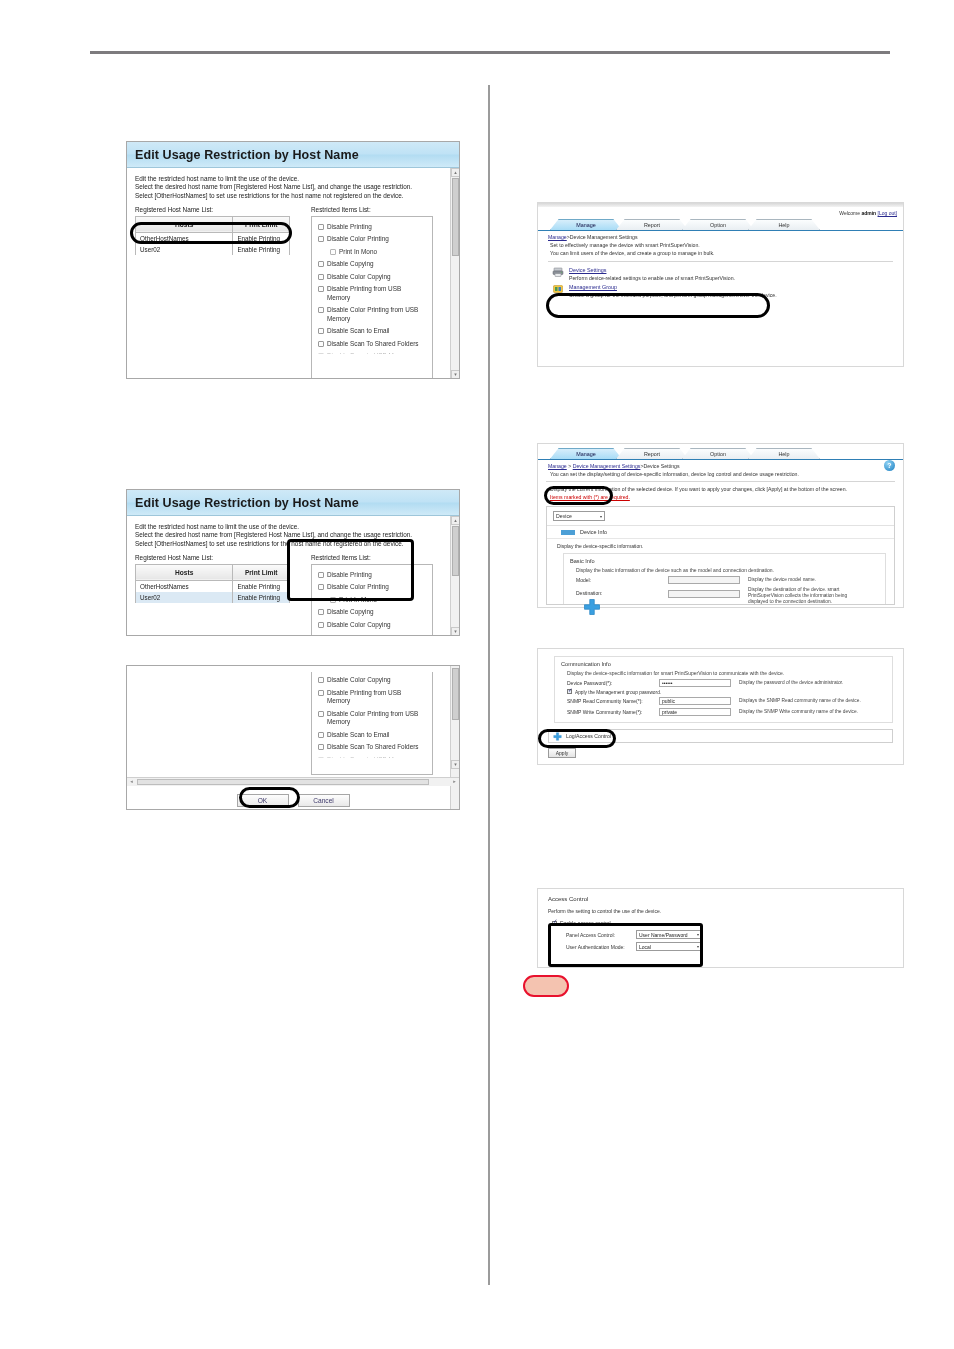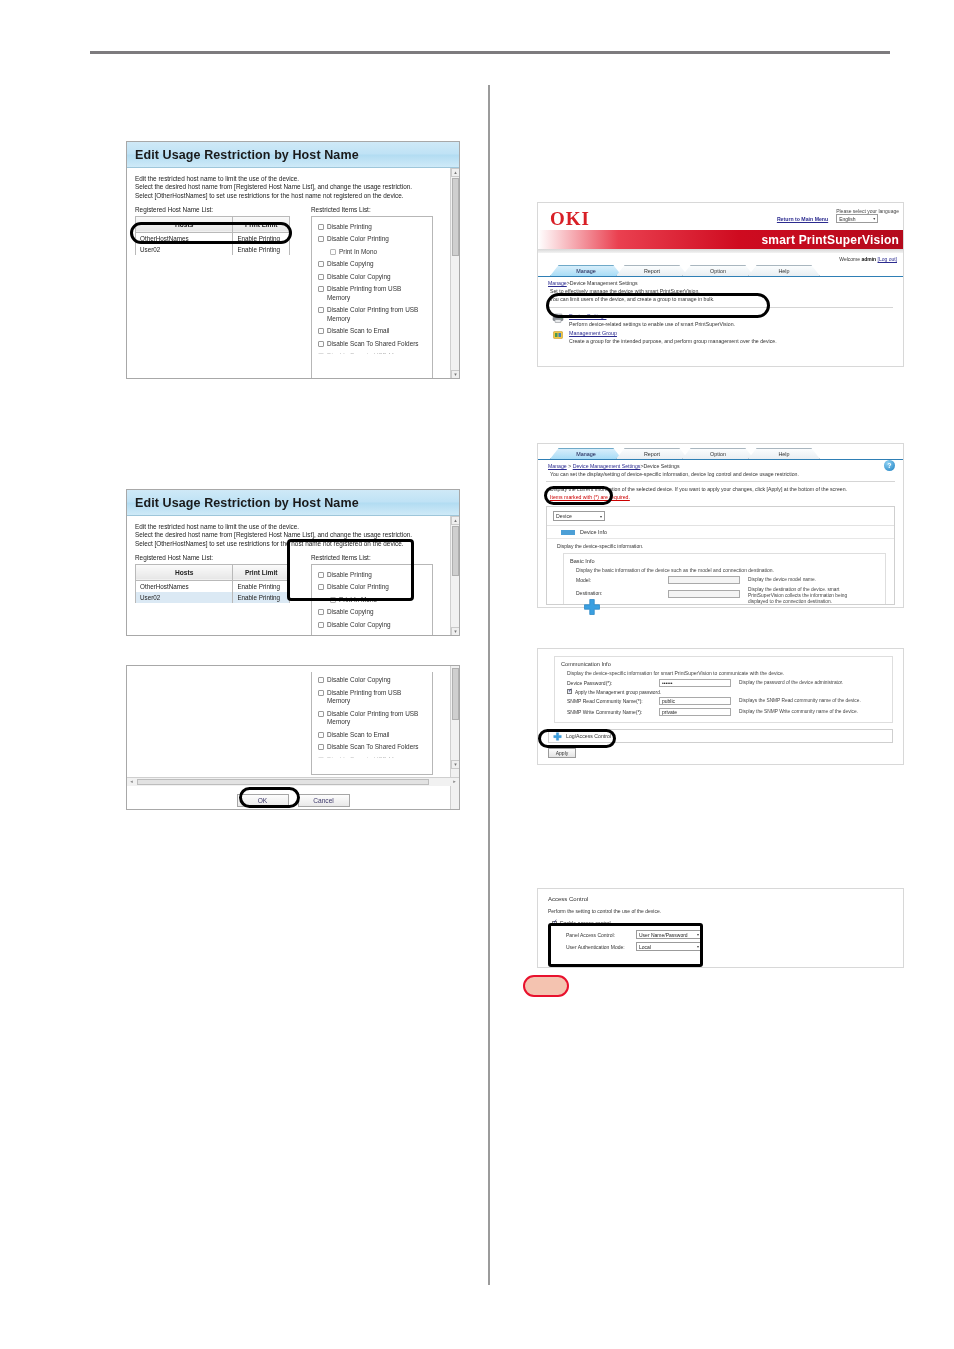--- a/index.html
+++ b/index.html
@@ -398,38 +398,21 @@
         <div class="btn">Cancel</div>
       </div>
     </div>
   </div>
 
   <div class="anno-oval" style="left:239px; top:787px; width:61px; height:21px;"></div>
 
   <div class="web" style="left:537px; top:202px; width:367px; height:165px; border:1px solid #d8d8d8;">
     <div class="web-inner">
 
-      <div style="display:flex; align-items:flex-start; padding:5px 0 2px 0; height:27px;">
-        <div class="oki-logo" style="margin-left:12px;">OKI</div>
-        <div style="flex:1;"></div>
-        <div style="display:flex; align-items:center; gap:6px; margin-top:8px;">
-          <span class="hdr-link">Return to Main Menu</span>
-        </div>
-        <div style="margin-left:8px; margin-right:4px;">
-          <div class="hdr-small">Please select your language</div>
-          <div class="lang-sel">
-            <span>English</span>
-            <span class="caret">▾</span>
-          </div>
-        </div>
-      </div>
-
-      <div class="redbar">
-        <span>smart PrintSuperVision</span>
-      </div>
+
       <div class="graybar"></div>
 
       <div class="welcome">
         <span>Welcome</span>
         <b>admin</b>
         <a>[Log out]</a>
       </div>
 
       <div class="tabs">
         <div class="tab active">Manage</div>

